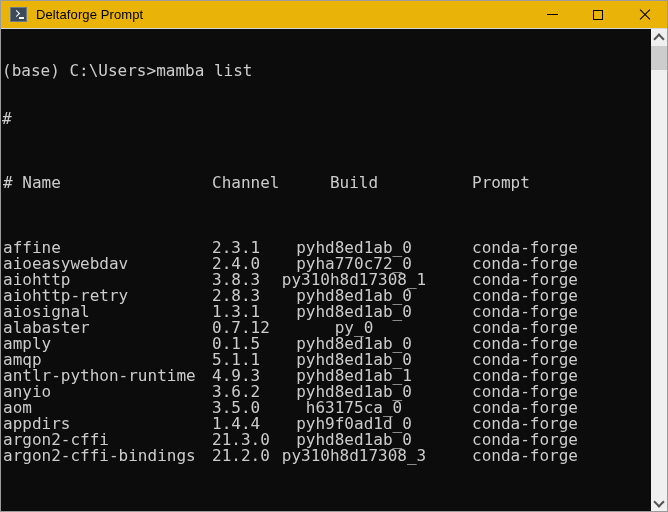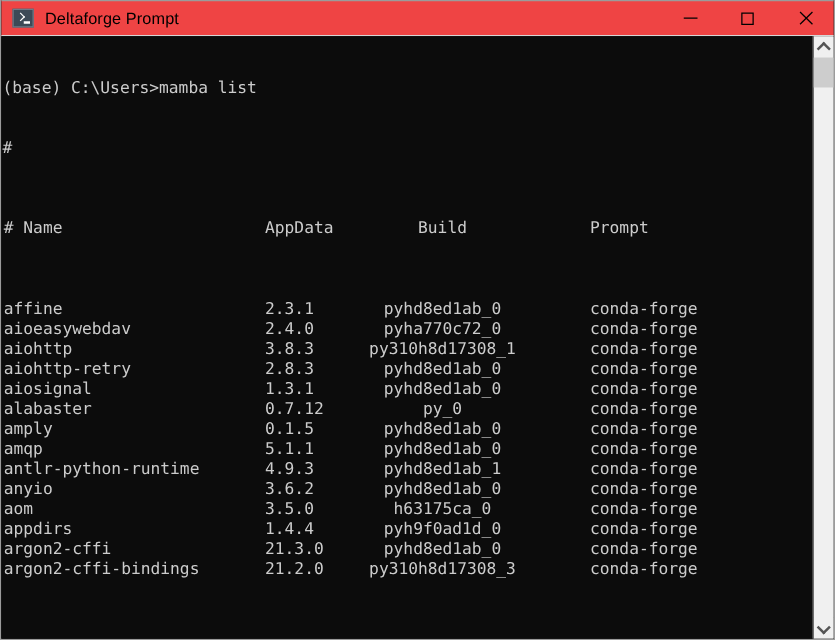--- a/index.html
+++ b/index.html
@@ -25,21 +25,21 @@
     display: flex;
     flex-direction: column;
     overflow: hidden;
   }
 
   
   .titlebar {
     position: relative;
     height: 29px;
     min-height: 29px;
-    background: #ef4444;
+    background: #eab308;
     border-top: 1px solid #9b9b9b;
     border-bottom: 1px solid #d6d6d6;
     box-sizing: border-box;
     display: flex;
     align-items: center;
     flex: 0 0 auto;
     user-select: none;
   }
 
   .title-icon {
@@ -132,21 +132,21 @@
     display: flex;
     background: #0c0c0c;
     overflow: hidden;
   }
 
   .console {
     flex: 1 1 auto;
     background: #0c0c0c;
     color: #cccccc;
     font-family: "DejaVu Sans Mono", "Liberation Mono", monospace;
-    font-size: 13px;
+    font-size: 16px;
     line-height: 16.05px;
     padding: 2px 0 0 1px;
     box-sizing: border-box;
     overflow: hidden;
     white-space: pre;
     letter-spacing: 0px;
   }
 
   .line {
     height: 16.05px;
@@ -232,21 +232,21 @@
   </div>
 
   <div class="console-area">
 
     <div class="console">
       <div class="line">(base) C:\Users&gt;mamba list</div>
       <div class="line">#</div>
 
       <div class="row">
         <span class="cell c-name"># Name</span>
-        <span class="cell c-version">AppData</span>
+        <span class="cell c-version">Channel</span>
         <span class="cell c-build">Build</span>
         <span class="cell c-channel">Prompt</span>
       </div>
 
       <div id="package-rows"><div class="row"><span class="cell c-name">affine</span><span class="cell c-version">2.3.1</span><span class="cell c-build">pyhd8ed1ab_0</span><span class="cell c-channel">conda-forge</span></div><div class="row"><span class="cell c-name">aioeasywebdav</span><span class="cell c-version">2.4.0</span><span class="cell c-build">pyha770c72_0</span><span class="cell c-channel">conda-forge</span></div><div class="row"><span class="cell c-name">aiohttp</span><span class="cell c-version">3.8.3</span><span class="cell c-build">py310h8d17308_1</span><span class="cell c-channel">conda-forge</span></div><div class="row"><span class="cell c-name">aiohttp-retry</span><span class="cell c-version">2.8.3</span><span class="cell c-build">pyhd8ed1ab_0</span><span class="cell c-channel">conda-forge</span></div><div class="row"><span class="cell c-name">aiosignal</span><span class="cell c-version">1.3.1</span><span class="cell c-build">pyhd8ed1ab_0</span><span class="cell c-channel">conda-forge</span></div><div class="row"><span class="cell c-name">alabaster</span><span class="cell c-version">0.7.12</span><span class="cell c-build">py_0</span><span class="cell c-channel">conda-forge</span></div><div class="row"><span class="cell c-name">amply</span><span class="cell c-version">0.1.5</span><span class="cell c-build">pyhd8ed1ab_0</span><span class="cell c-channel">conda-forge</span></div><div class="row"><span class="cell c-name">amqp</span><span class="cell c-version">5.1.1</span><span class="cell c-build">pyhd8ed1ab_0</span><span class="cell c-channel">conda-forge</span></div><div class="row"><span class="cell c-name">antlr-python-runtime</span><span class="cell c-version">4.9.3</span><span class="cell c-build">pyhd8ed1ab_1</span><span class="cell c-channel">conda-forge</span></div><div class="row"><span class="cell c-name">anyio</span><span class="cell c-version">3.6.2</span><span class="cell c-build">pyhd8ed1ab_0</span><span class="cell c-channel">conda-forge</span></div><div class="row"><span class="cell c-name">aom</span><span class="cell c-version">3.5.0</span><span class="cell c-build">h63175ca_0</span><span class="cell c-channel">conda-forge</span></div><div class="row"><span class="cell c-name">appdirs</span><span class="cell c-version">1.4.4</span><span class="cell c-build">pyh9f0ad1d_0</span><span class="cell c-channel">conda-forge</span></div><div class="row"><span class="cell c-name">argon2-cffi</span><span class="cell c-version">21.3.0</span><span class="cell c-build">pyhd8ed1ab_0</span><span class="cell c-channel">conda-forge</span></div><div class="row"><span class="cell c-name">argon2-cffi-bindings</span><span class="cell c-version">21.2.0</span><span class="cell c-build">py310h8d17308_3</span><span class="cell c-channel">conda-forge</span></div></div>
     </div>
 
     <div class="scrollbar">
       <div class="sb-arrow sb-up">
           <span></span>

